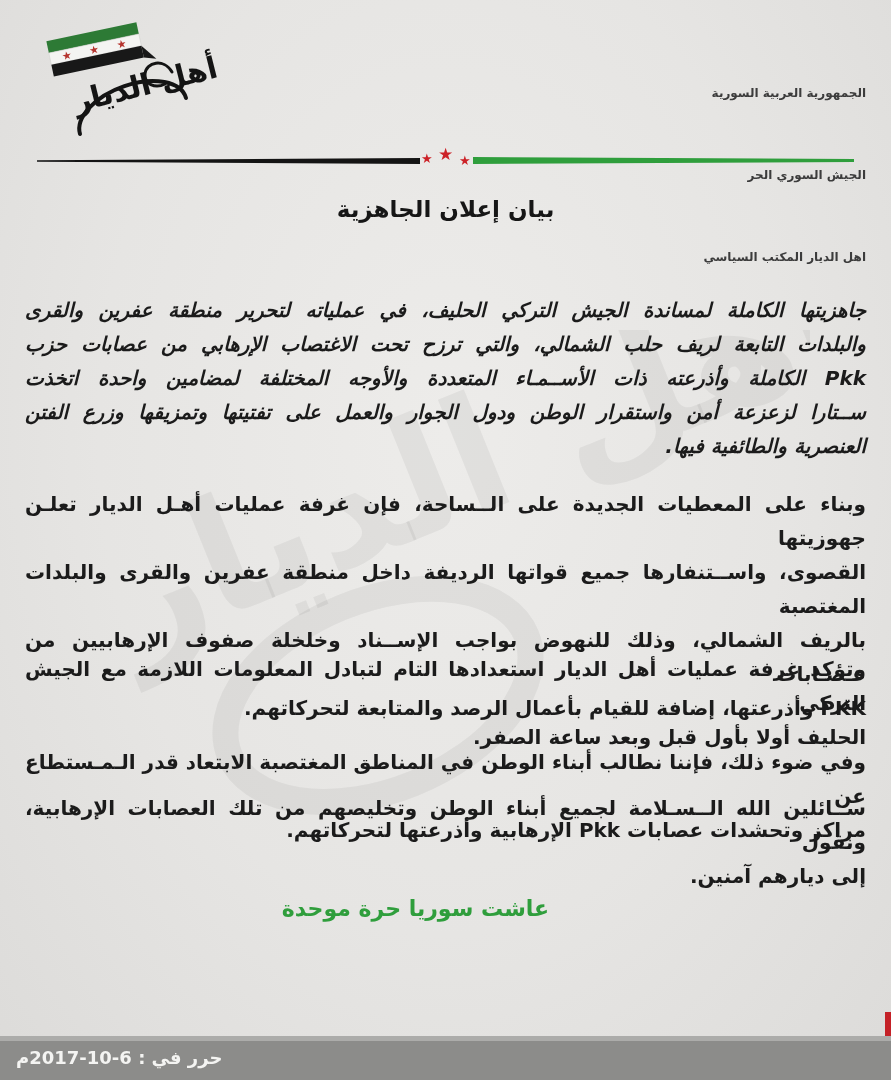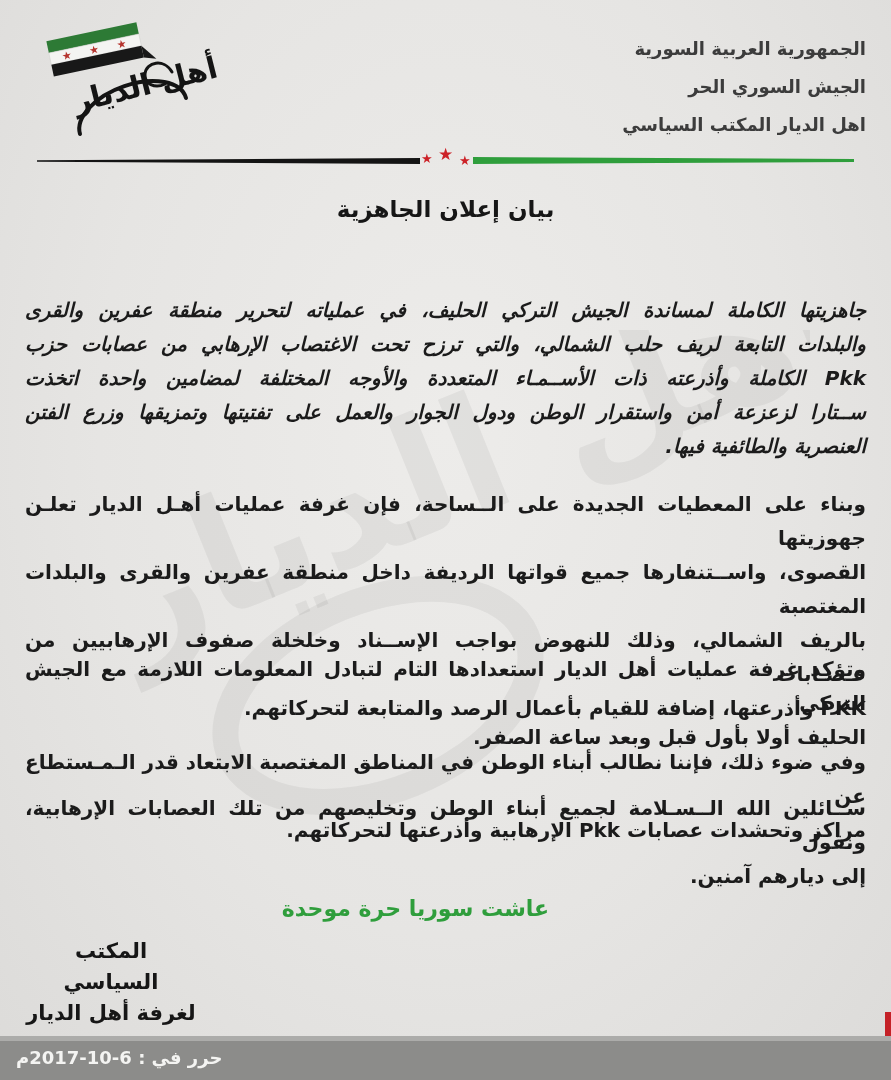--- a/index.html
+++ b/index.html
@@ -7,21 +7,21 @@
     position: relative;
     width: 891px; height: 1080px;
     overflow: hidden;
     background: radial-gradient(ellipse at 50% 40%, #edecea 0%, #e6e5e3 55%, #dcdbd9 100%);
     font-family: "DejaVu Sans", sans-serif;
     color: #1e1e1e;
   }
   
   .logo { position:absolute; left:22px; top:8px; width:210px; height:140px; }
   .org-lines { position:absolute; right:25px; top:30px; text-align:right; direction:rtl; }
-  .org-line { font-size:18px; font-weight:bold; color:#3c3c3c; line-height:38px; }
+  .org-line { font-size:12px; font-weight:bold; color:#3c3c3c; line-height:38px;margin-top:44px; }
   
   .divider { position:absolute; top:148px; left:0; width:891px; height:26px; }
   .div-black { position:absolute; left:37px; top:10px; width:383px; height:6px; background:#141414;
                clip-path: polygon(0 38%, 100% 0, 100% 100%, 0 62%); }
   .div-green { position:absolute; left:473px; top:9px; width:381px; height:7px; background:#2f9e3c;
                clip-path: polygon(0 0, 100% 30%, 100% 70%, 0 100%); }
   .div-stars { position:absolute; left:421px; top:-4px; width:52px; height:26px; }
   .star { position:absolute; color:#cc2127; font-weight:bold; }
   .star.s1 { left:0px;  top:7px;  font-size:13px; }
   .star.s2 { left:17px; top:0px;  font-size:17px; }
@@ -119,23 +119,19 @@
       <div class="jline">وفي ضوء ذلك، فإننا نطالب أبناء الوطن في المناطق المغتصبة الابتعاد قدر الـمـستطاع عن</div>
       <div class="jline last">مراكز وتحشدات عصابات Pkk  الإرهابية وأذرعتها لتحركاتهم.</div>
     </div>
   <div class="para p4">
       <div class="jline">ســائلين الله الــسـلامة لجميع أبناء الوطن وتخليصهم من تلك العصابات الإرهابية، ونقول</div>
       <div class="jline last">إلى ديارهم آمنين.</div>
     </div>
 
   <div class="slogan">عاشت سوريا حرة موحدة</div>
 
-  <div class="signature">
-    <div>المكتب السياسي</div>
-    <div>لغرفة أهل الديار</div>
-  </div>
 
   <div class="footer-red-tick"></div>
   <div class="footer-strip"></div>
   <div class="footer-bar"></div>
   <div class="footer-date">حرر في : 6-10-2017م</div>
 
 </div>
 
 </body></html>

